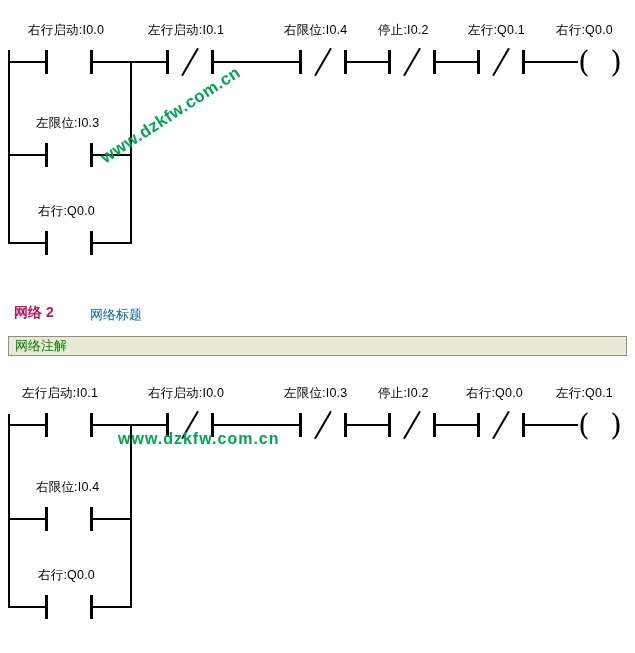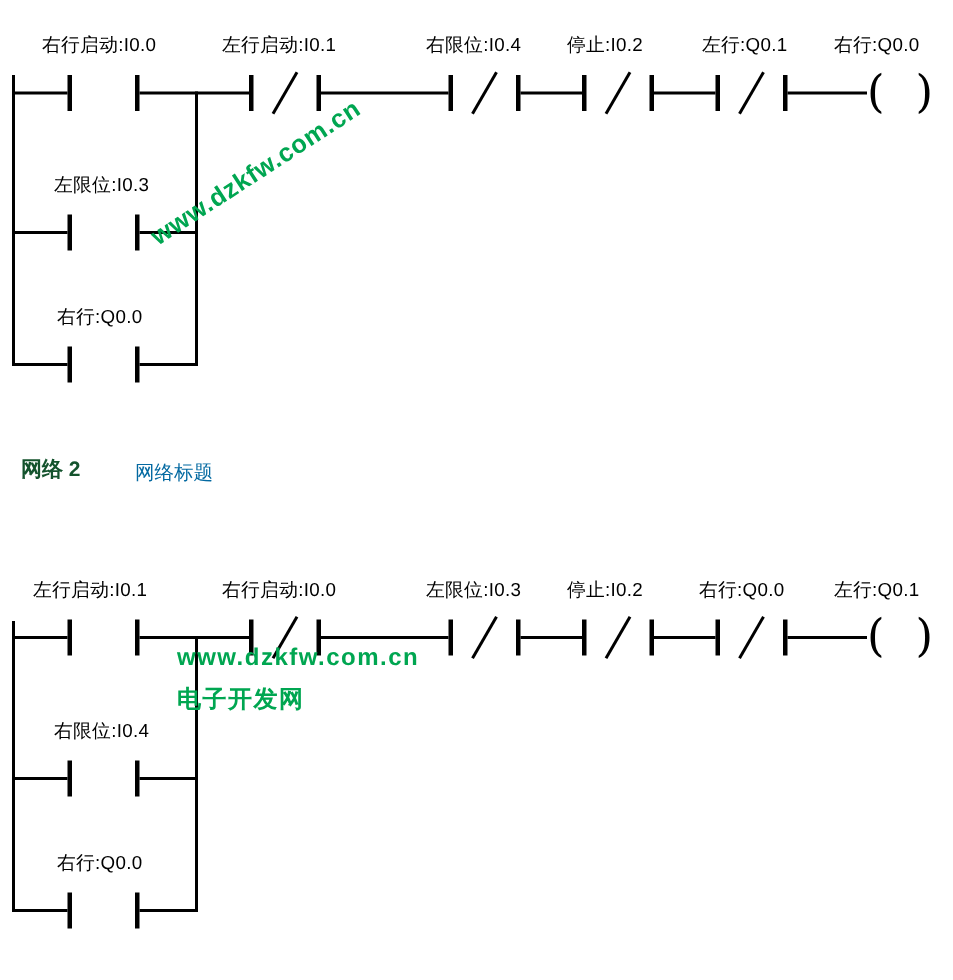--- a/index.html
+++ b/index.html
@@ -15,21 +15,21 @@
   .sym .tick{position:absolute;top:0;width:3px;height:24px;background:#000;}
   .sym .tick.l{left:0;}
   .sym .tick.r{right:0;}
   .sym .slash{position:absolute;left:23px;top:-4px;width:2px;height:32px;background:#000;transform:rotate(30deg);}
   
   .coil{position:absolute;width:44px;height:28px;background:#fff;display:flex;justify-content:space-between;align-items:center;}
   .coil .p{font-family:"DejaVu Serif","Liberation Serif",serif;font-size:30px;line-height:26px;color:#000;}
   
   .label{position:absolute;font-size:12.5px;color:#000;white-space:nowrap;letter-spacing:0.2px;}
   
-  .nettitle{position:absolute;font-size:14px;font-weight:bold;color:#14532d;white-space:nowrap;}
+  .nettitle{position:absolute;font-size:14px;font-weight:bold;color:#be185d;white-space:nowrap;}
   .netsub{position:absolute;font-size:13px;color:#0369a1;white-space:nowrap;}
   .netcomment{position:absolute;background:#e9e9d8;border:1px solid #8f8f82;
     font-size:13px;color:#008000;line-height:18px;padding-left:6px;box-sizing:border-box;}
   
   .wm{position:absolute;color:#00a651;font-weight:bold;white-space:nowrap;z-index:6;}
   .wm-diag{font-size:17px;letter-spacing:0.5px;transform-origin:left bottom;transform:rotate(-33deg);}
   .wm-line{font-size:16px;letter-spacing:1px;}
 </style>
 </head>
 <body>
@@ -91,20 +91,21 @@
   <div class="label" style="left:38px;top:203px">右行:Q0.0</div>
   <div class="sym" style="left:45px;top:231px">
       <i class="tick l"></i>
       <i class="tick r"></i>
     </div>
 
   <div class="wm wm-diag" style="left:108px;top:148px">www.dzkfw.com.cn</div>
 
   <div class="nettitle" style="left:14px;top:304px">网络 2</div>
   <div class="netsub" style="left:90px;top:306px">网络标题</div>
+  <div class="netcomment" style="left:8px;top:336px;width:619px;height:20px">网络注解</div>
 
   <div class="vwire" style="left:8px;top:414px;height:194px"></div>
   <div class="hwire" style="left:8px;top:424px;width:572px"></div>
   <div class="vwire" style="left:130px;top:424px;height:184px"></div>
   <div class="hwire" style="left:8px;top:518px;width:124px"></div>
   <div class="hwire" style="left:8px;top:606px;width:124px"></div>
 
   <div class="label" style="left:22px;top:385px">左行启动:I0.1</div>
   <div class="sym" style="left:45px;top:413px">
       <i class="tick l"></i>
@@ -151,15 +152,14 @@
       <i class="tick r"></i>
     </div>
 
   <div class="label" style="left:38px;top:567px">右行:Q0.0</div>
   <div class="sym" style="left:45px;top:595px">
       <i class="tick l"></i>
       <i class="tick r"></i>
     </div>
 
   <div class="wm wm-line" style="left:118px;top:430px">www.dzkfw.com.cn</div>
-  <div class="wm wm-line" style="left:118px;top:456px">电子开发网</div>
 
 </div>
 
 </body></html>

